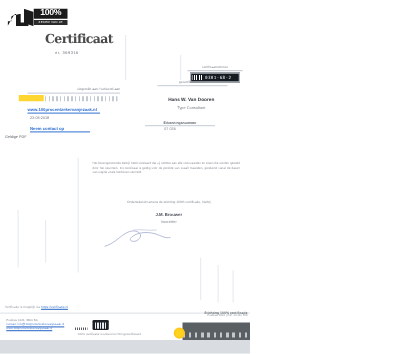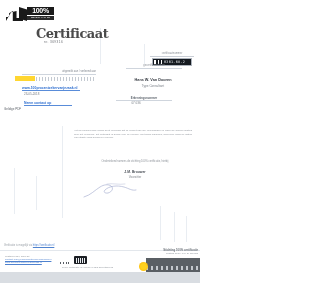--- a/index.html
+++ b/index.html
@@ -32,21 +32,21 @@
     font-size:7px;line-height:8px;font-weight:bold;text-align:center;letter-spacing:-0.3px;
   }
   .logo .sub{
     position:absolute;left:21px;top:8.5px;width:27px;height:4px;background:#2a2a2a;color:#fff;
     font-size:2.4px;line-height:4px;text-align:center;letter-spacing:.2px;overflow:hidden;
   }
 
   
   .cert-title{
     position:absolute;left:36px;top:26px;width:96px;
-    font-family:"DejaVu Serif",serif;font-size:13px;font-weight:bold;
+    font-family:"DejaVu Serif",serif;font-size:10px;font-weight:bold;
     color:#2b2b2b;letter-spacing:-0.5px;
     filter:blur(0.55px);opacity:.85;white-space:nowrap;
   }
   .cert-sub{
     position:absolute;left:44px;top:40px;width:70px;
     font-size:3.2px;color:#6f7277;letter-spacing:.4px;filter:blur(0.25px);
   }
 
   
   .tr-label{

